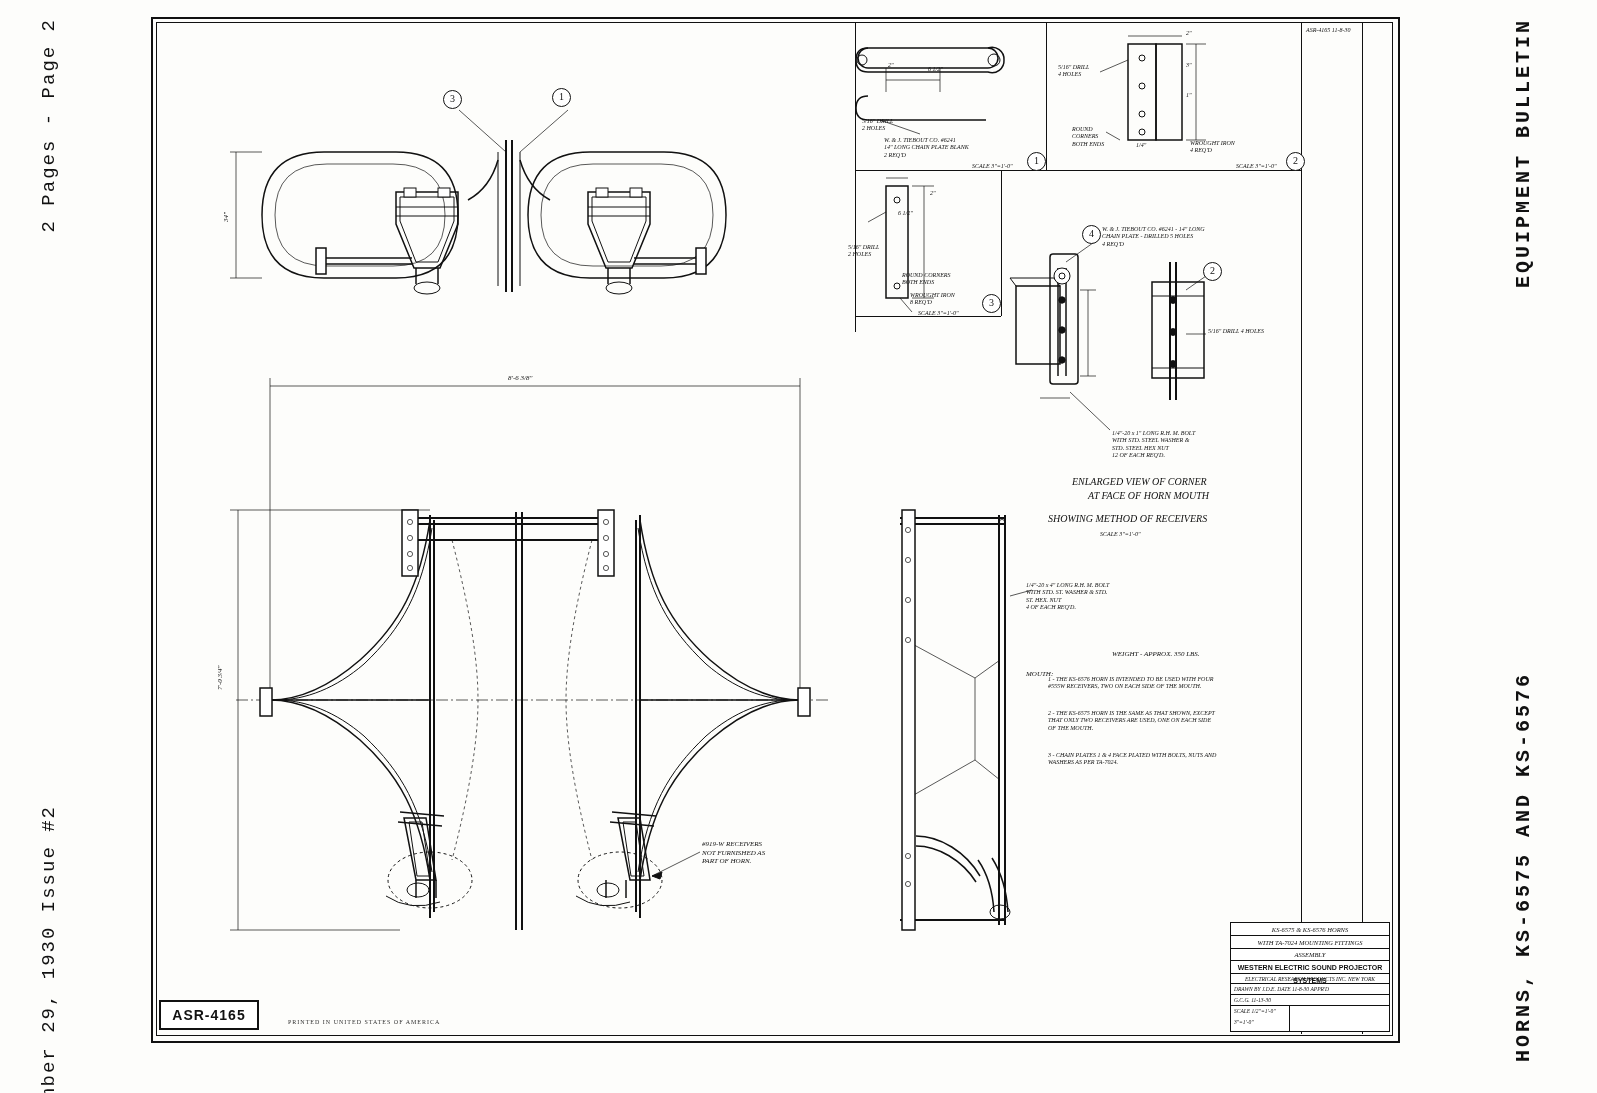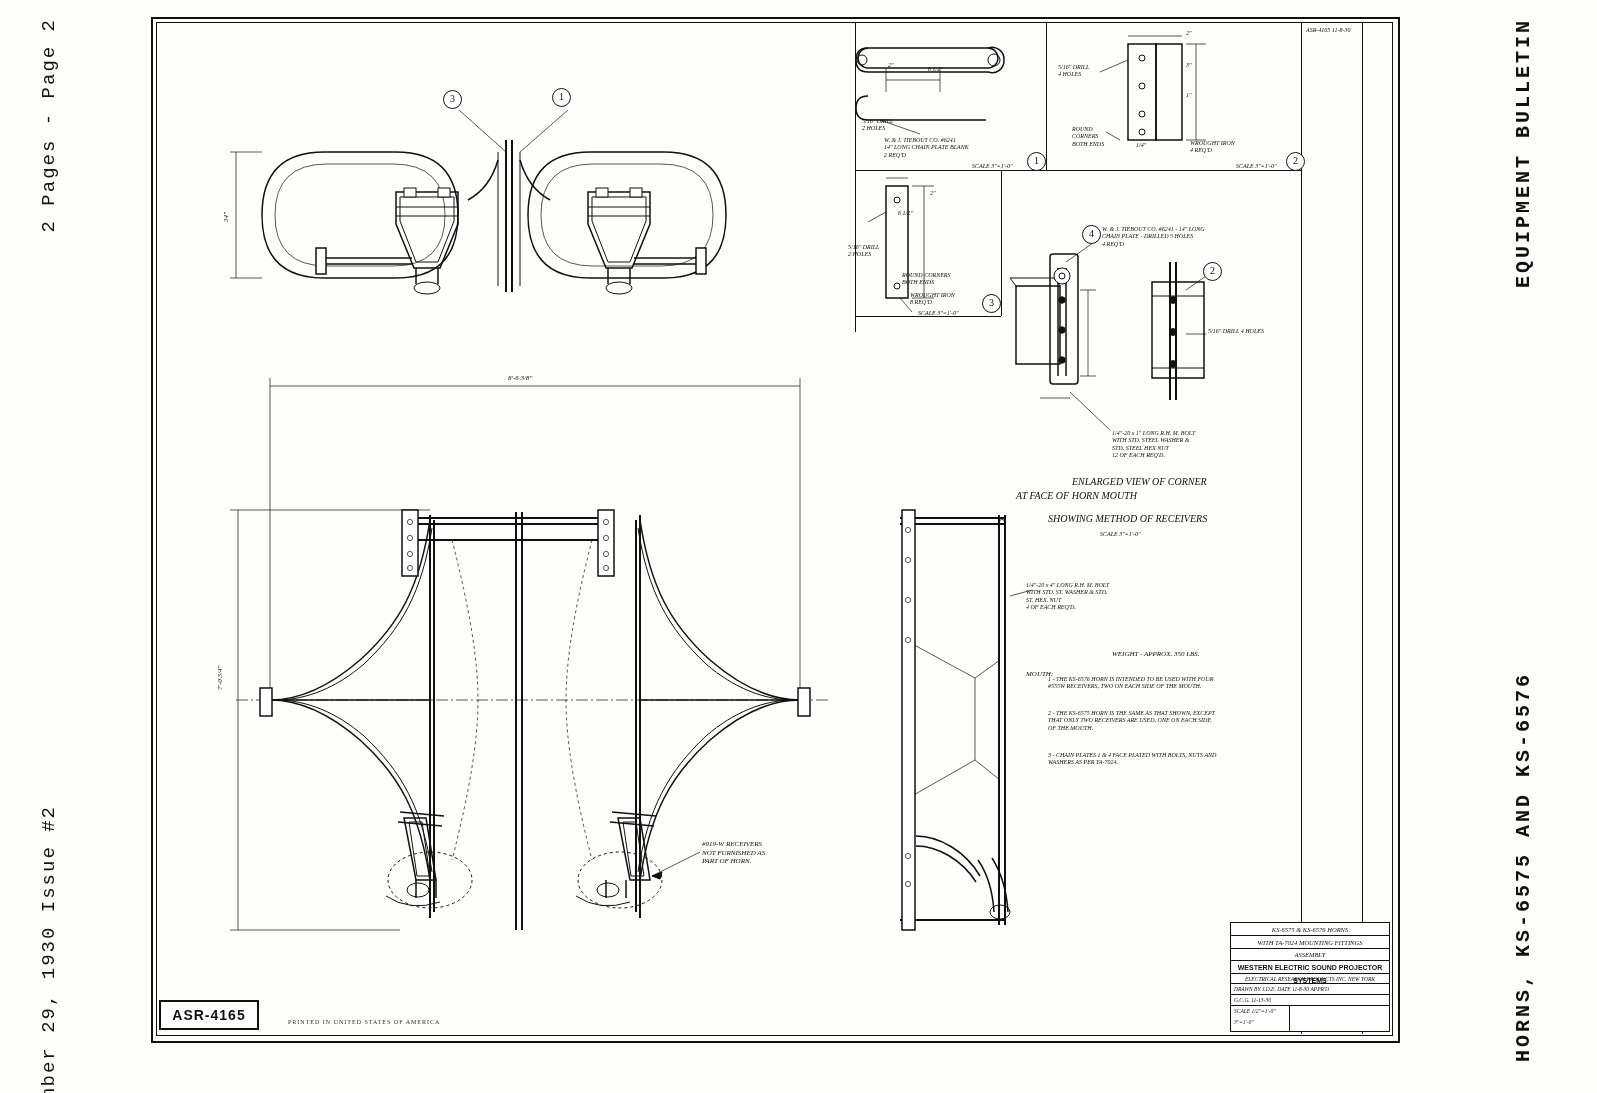--- a/index.html
+++ b/index.html
@@ -350,21 +350,21 @@
   <div class="note s6" style="left:1102px;top:226px;">W. &amp; J. TIEBOUT CO. #6241 - 14" LONG
 CHAIN PLATE - DRILLED 5 HOLES
 4 REQ'D</div>
 
   <div class="note s6" style="left:1208px;top:328px;">5/16" DRILL 4 HOLES</div>
   <div class="note s6" style="left:1112px;top:430px;">1/4"-20 x 1" LONG R.H. M. BOLT
 WITH STD. STEEL WASHER &amp;
 STD. STEEL HEX NUT
 12 OF EACH REQ'D.</div>
   <div class="note s9" style="left:1072px;top:476px;">ENLARGED VIEW OF CORNER</div>
-  <div class="note s9" style="left:1016px;top:490px;">AT FACE OF HORN MOUTH</div>
+  <div class="note s9" style="left:1088px;top:490px;">AT FACE OF HORN MOUTH</div>
   <div class="note s9" style="left:1048px;top:513px;">SHOWING METHOD OF RECEIVERS</div>
   <div class="note s6" style="left:1100px;top:531px;">SCALE 3"=1'-0"</div>
 
   <div class="note s6" style="left:1026px;top:582px;">1/4"-20 x 4" LONG R.H. M. BOLT
 WITH STD. ST. WASHER &amp; STD.
 ST. HEX. NUT
 4 OF EACH REQ'D.</div>
   <div class="note s7" style="left:1112px;top:650px;">WEIGHT - APPROX. 350 LBS.</div>
 
   <div class="note s7" style="left:1026px;top:670px;">MOUTH:</div>

